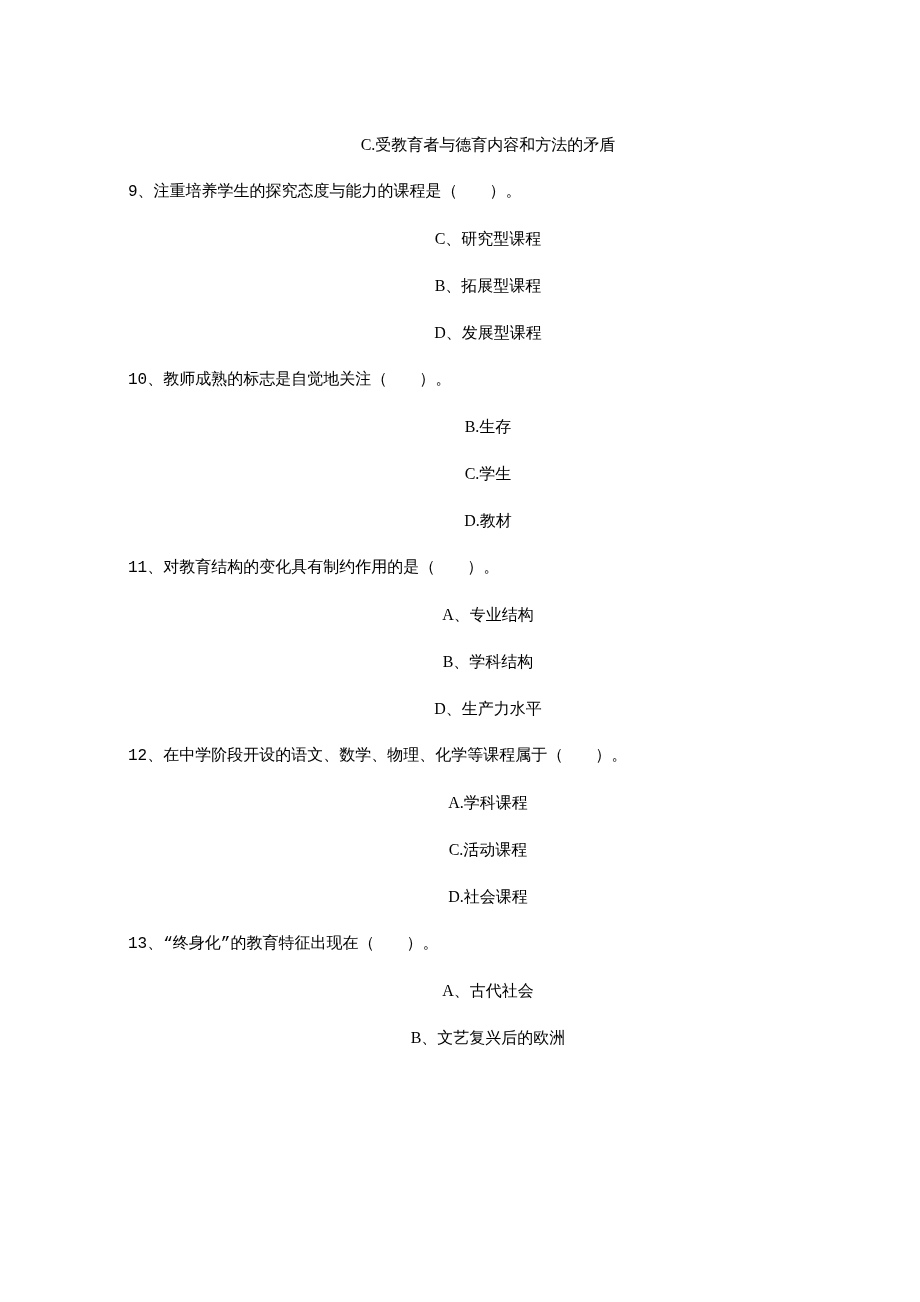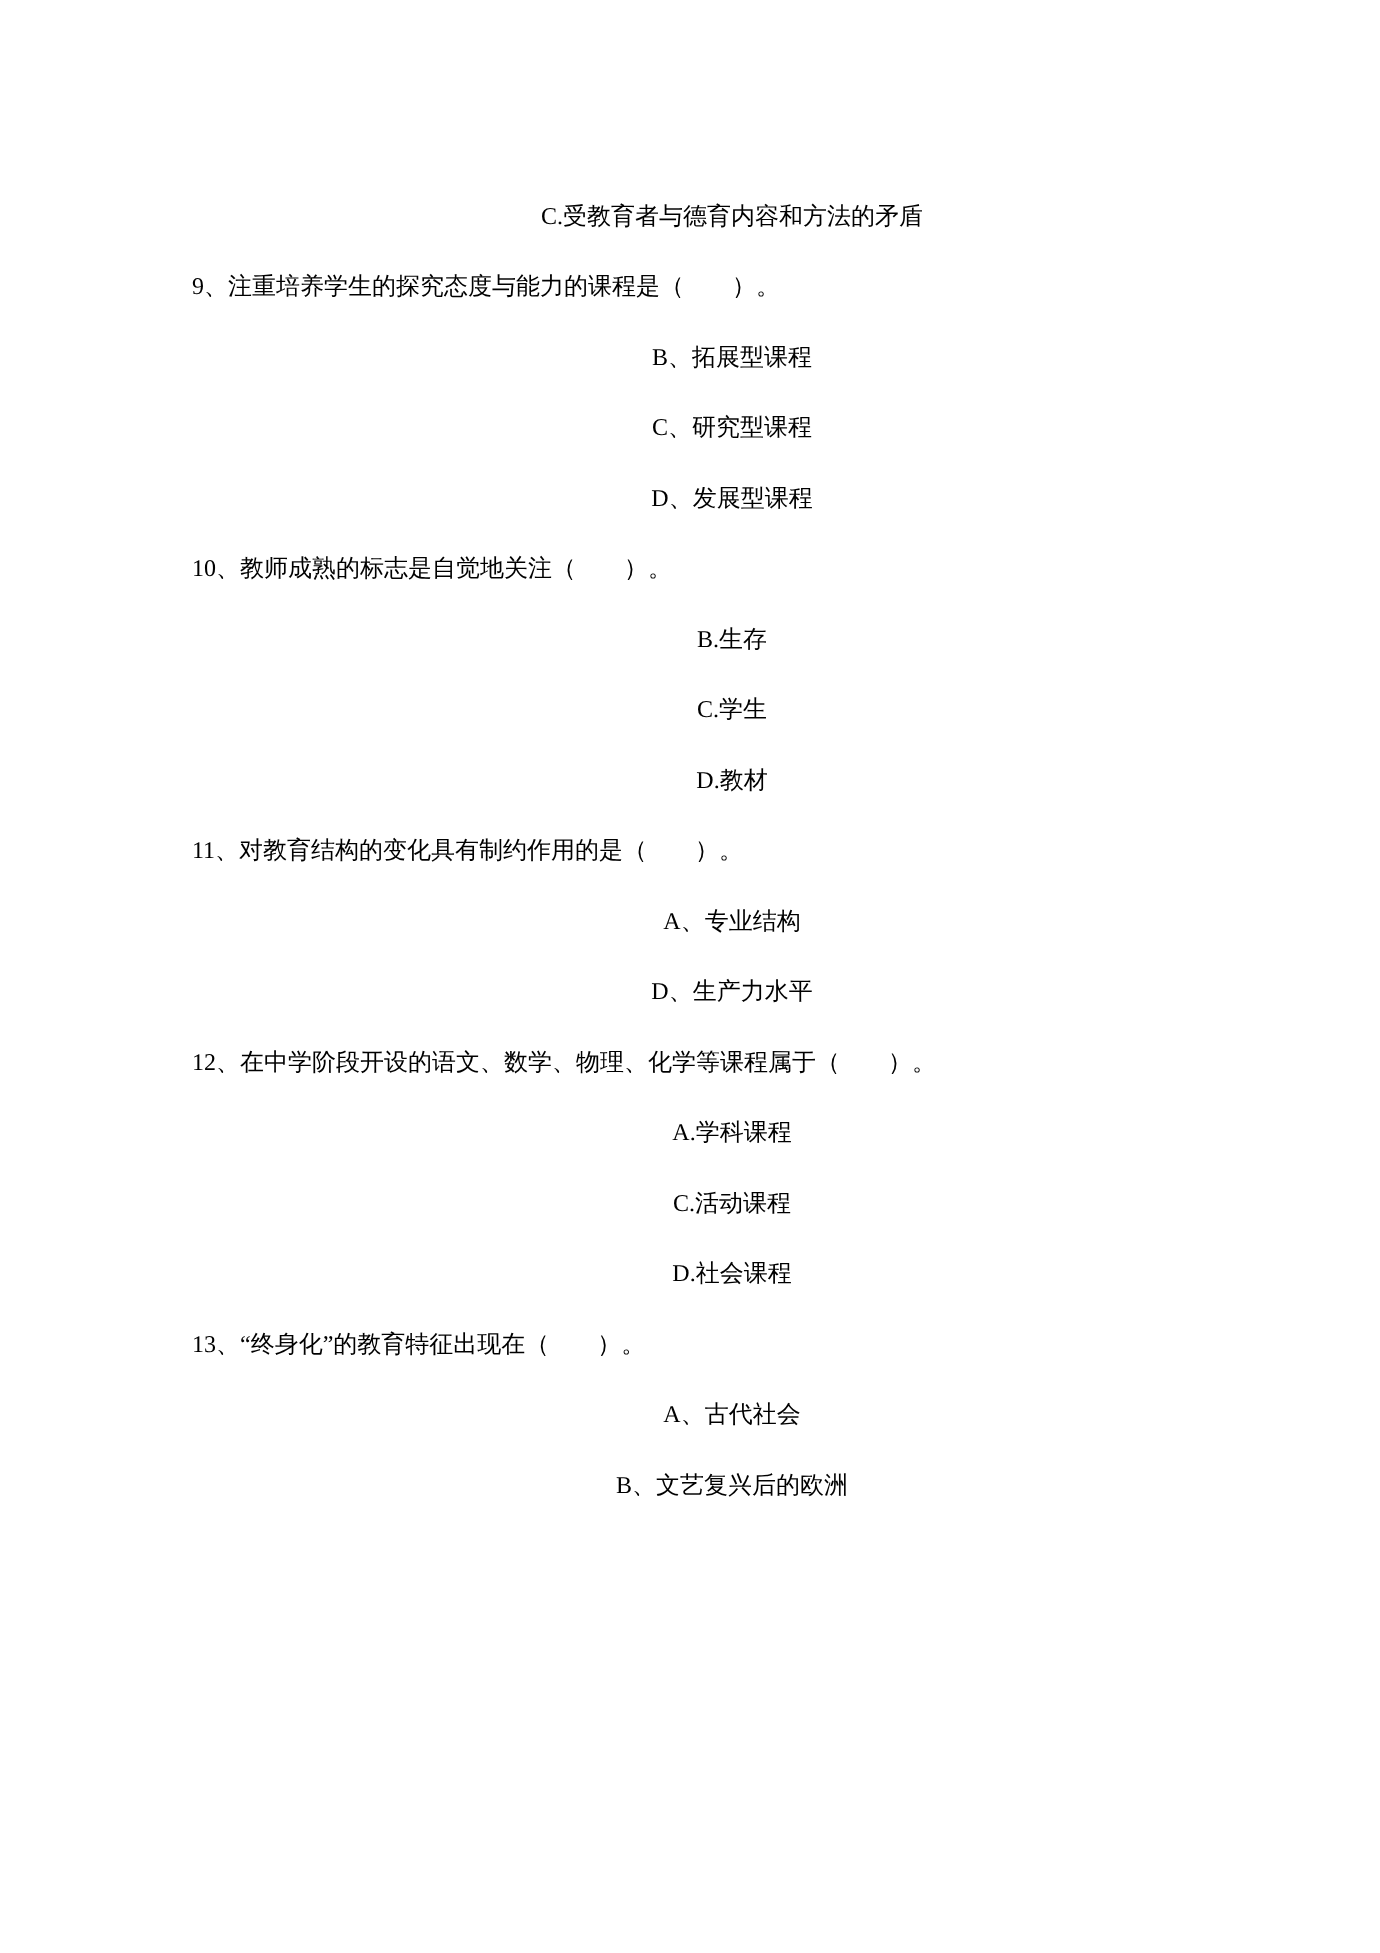--- a/index.html
+++ b/index.html
@@ -19,41 +19,43 @@
   .option {
     padding-left: 56px;
     margin-top: 23px;
     margin-bottom: 23px;
     text-align: center;
   }
   .question {
     padding-left: 8px;
     margin-top: 6px;
     margin-bottom: 23px;
+    font-family: Liberation Mono, monospace;
   }
 </style>
 </head>
 <body>
 
 <div class="page">
 
   <div class="option">C.受教育者与德育内容和方法的矛盾</div>
 
   <div class="question">9、注重培养学生的探究态度与能力的课程是（　　）。</div>
+  <div class="option">C、研究型课程</div>
   <div class="option">B、拓展型课程</div>
-  <div class="option">C、研究型课程</div>
   <div class="option">D、发展型课程</div>
 
   <div class="question">10、教师成熟的标志是自觉地关注（　　）。</div>
   <div class="option">B.生存</div>
   <div class="option">C.学生</div>
   <div class="option">D.教材</div>
 
   <div class="question">11、对教育结构的变化具有制约作用的是（　　）。</div>
   <div class="option">A、专业结构</div>
+  <div class="option">B、学科结构</div>
   <div class="option">D、生产力水平</div>
 
   <div class="question">12、在中学阶段开设的语文、数学、物理、化学等课程属于（　　）。</div>
   <div class="option">A.学科课程</div>
   <div class="option">C.活动课程</div>
   <div class="option">D.社会课程</div>
 
   <div class="question">13、“终身化”的教育特征出现在（　　）。</div>
   <div class="option">A、古代社会</div>
   <div class="option">B、文艺复兴后的欧洲</div>

